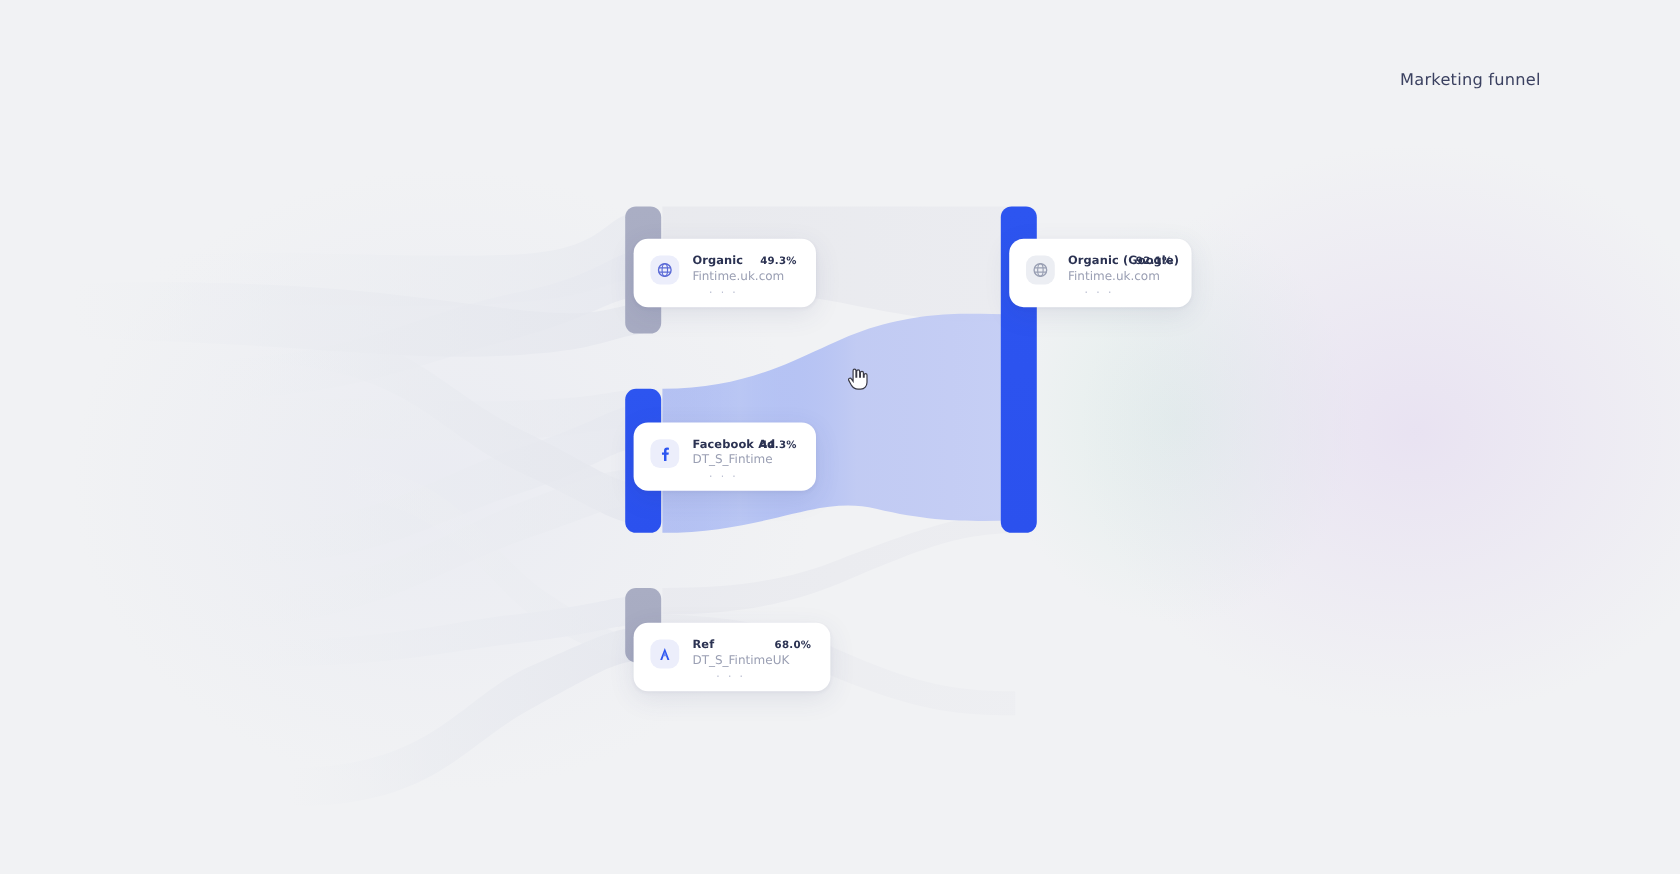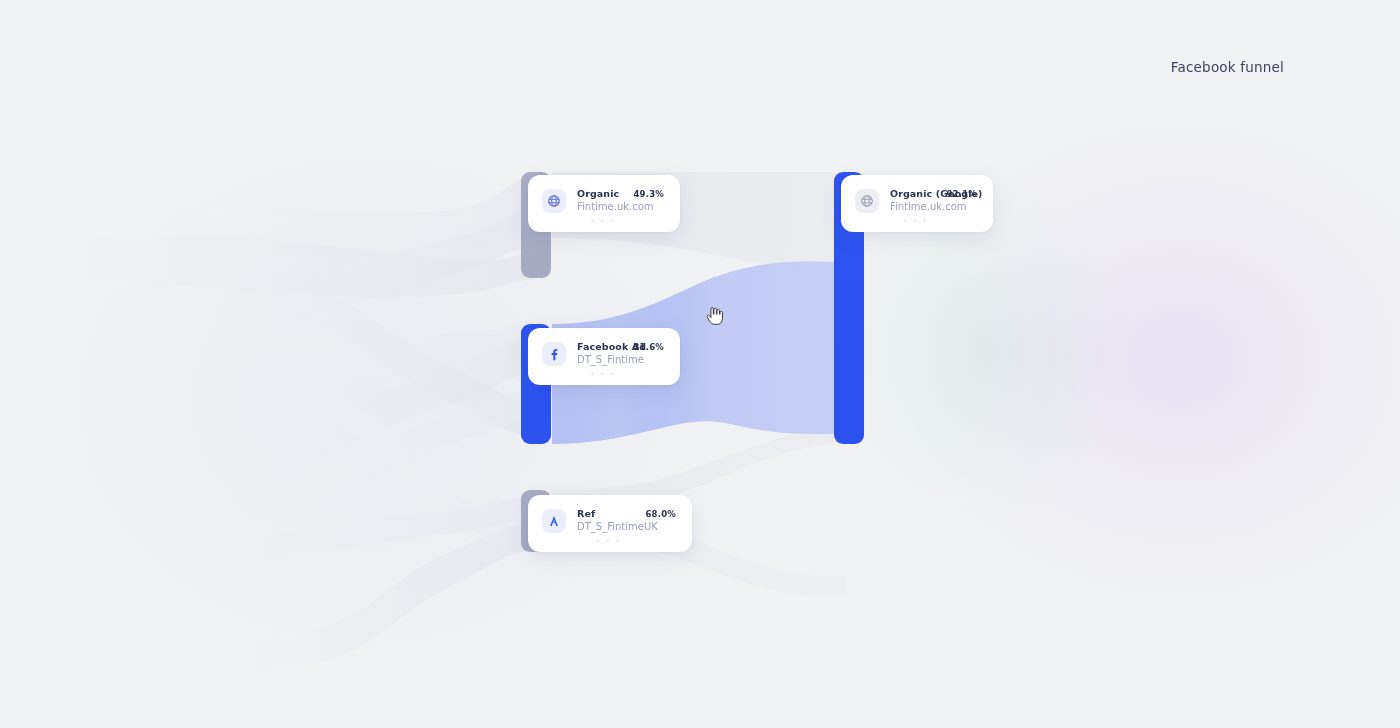--- a/index.html
+++ b/index.html
@@ -65,20 +65,21 @@
   .bar-blue-r { background: linear-gradient(180deg,#2d55f0,#2b51ee); }
 
   
   .card {
     position: absolute;
     background: #ffffff;
     border-radius: 12px;
     box-shadow: 0 6px 22px rgba(60,70,120,0.10), 0 1px 3px rgba(60,70,120,0.06);
     box-sizing: border-box;
     padding: 13px 16px 6px 14px;
+    margin-top: 24px;
   }
   .card-row {
     display: flex;
     align-items: flex-start;
   }
   .card-icon {
     width: 24px; height: 24px;
     border-radius: 8px;
     background: #eceefb;
     display: flex;
@@ -254,21 +255,21 @@
     <div class="card-row">
       <div class="card-icon">
         <svg width="14" height="14" viewBox="0 0 16 16" aria-hidden="true">
           <path d="M9.6 15V9.2h1.95l.3-2.28H9.6V5.47c0-.66.18-1.11 1.13-1.11h1.2V2.33A16 16 0 0 0 10.17 2.2c-1.74 0-2.93 1.06-2.93 3.02v1.7H5.3V9.2h1.94V15z" fill="#2d55f0"></path>
         </svg>
       </div>
       <div class="card-text">
         <div class="card-title">Facebook Ad</div>
         <div class="card-sub">DT_S_Fintime</div>
       </div>
-      <div class="card-pct">31.6%</div>
+      <div class="card-pct">44.3%</div>
     </div>
     <div class="card-dots">· · ·</div>
   </div>
 
   <div class="card" style="left:528px; top:495px; width:164px;">
     <div class="card-row">
       <div class="card-icon">
         <svg width="14" height="14" viewBox="0 0 16 16" aria-hidden="true">
           <path d="M8 2.2 3.6 13.6h1.9L8 6.9l2.5 6.7h1.9z" fill="#2d55f0"></path>
           <path d="M8 5.6 6.3 10.2h3.4z" fill="#6f8cf4"></path>
@@ -295,19 +296,19 @@
       </div>
       <div class="card-text">
         <div class="card-title">Organic (Google)</div>
         <div class="card-sub">Fintime.uk.com</div>
       </div>
       <div class="card-pct">92.1%</div>
     </div>
     <div class="card-dots">· · ·</div>
   </div>
 
-  <div class="page-title">Facebook funnel</div>
+  <div class="page-title">Marketing funnel</div>
 
   <svg class="cursor" viewBox="0 0 18 20">
     <path d="M6.1 1.6c.7 0 1.2.6 1.2 1.3v5.3h.6V3.6c0-.7.6-1.3 1.3-1.3s1.2.6 1.2 1.3v4.6h.6V4.7c0-.7.6-1.3 1.3-1.3s1.2.6 1.2 1.3v3.5h.6V6.5c0-.7.6-1.2 1.2-1.2s1.2.5 1.2 1.2v6.1c0 3.2-2.1 5.7-5.2 5.7H9c-2.7 0-4.1-1-5.4-3.1L1.3 11c-.4-.7-.1-1.5.6-1.8.6-.3 1.3 0 1.6.5l1.4 2V2.9c0-.7.5-1.3 1.2-1.3z" fill="#ffffff" stroke="#3a3a46" stroke-width="1"></path>
   </svg>
 
 </div>
 
 </body></html>

